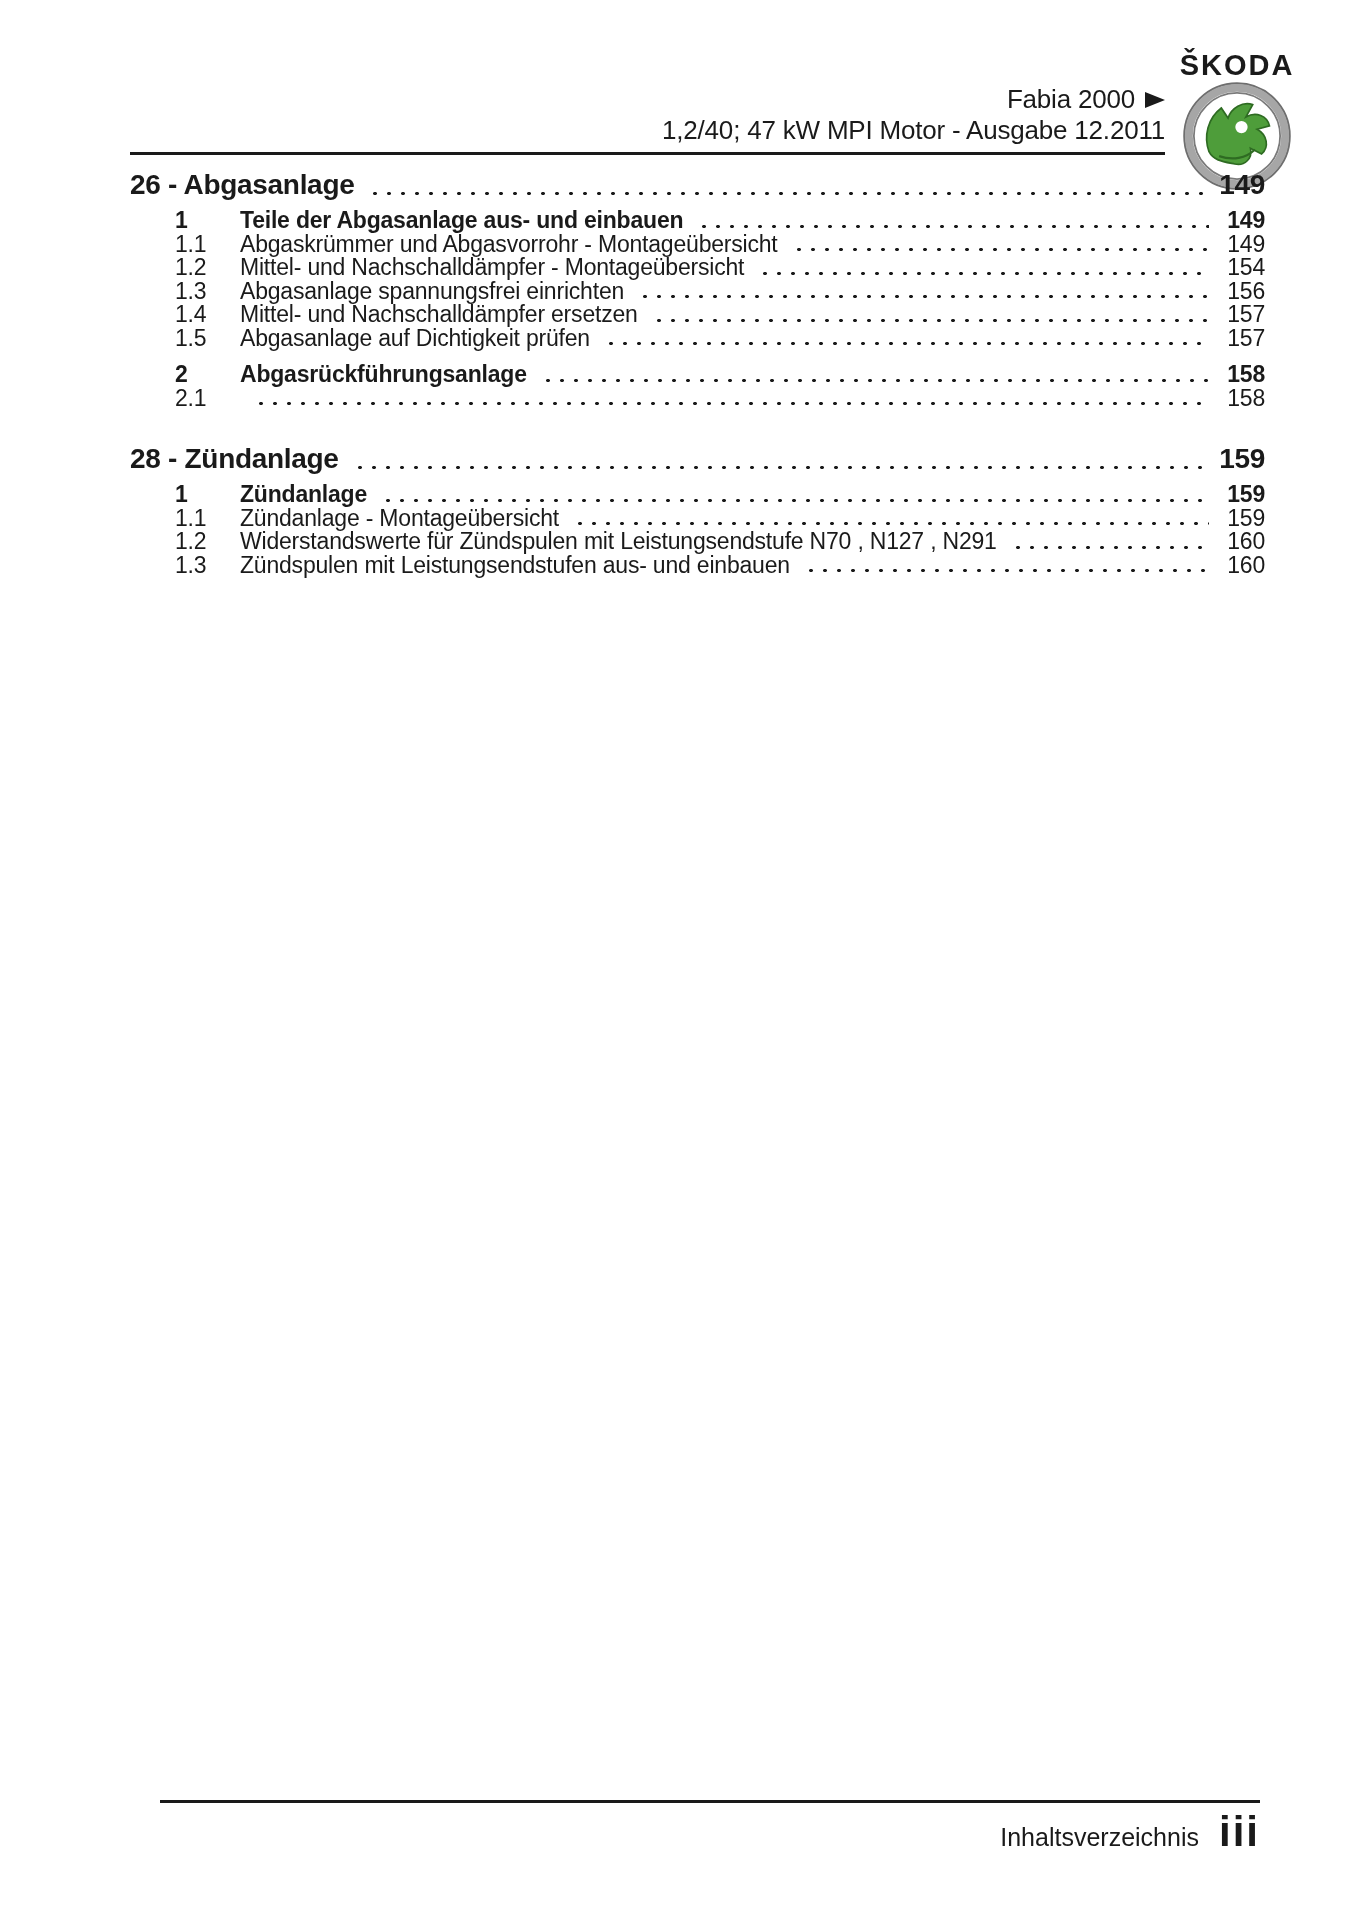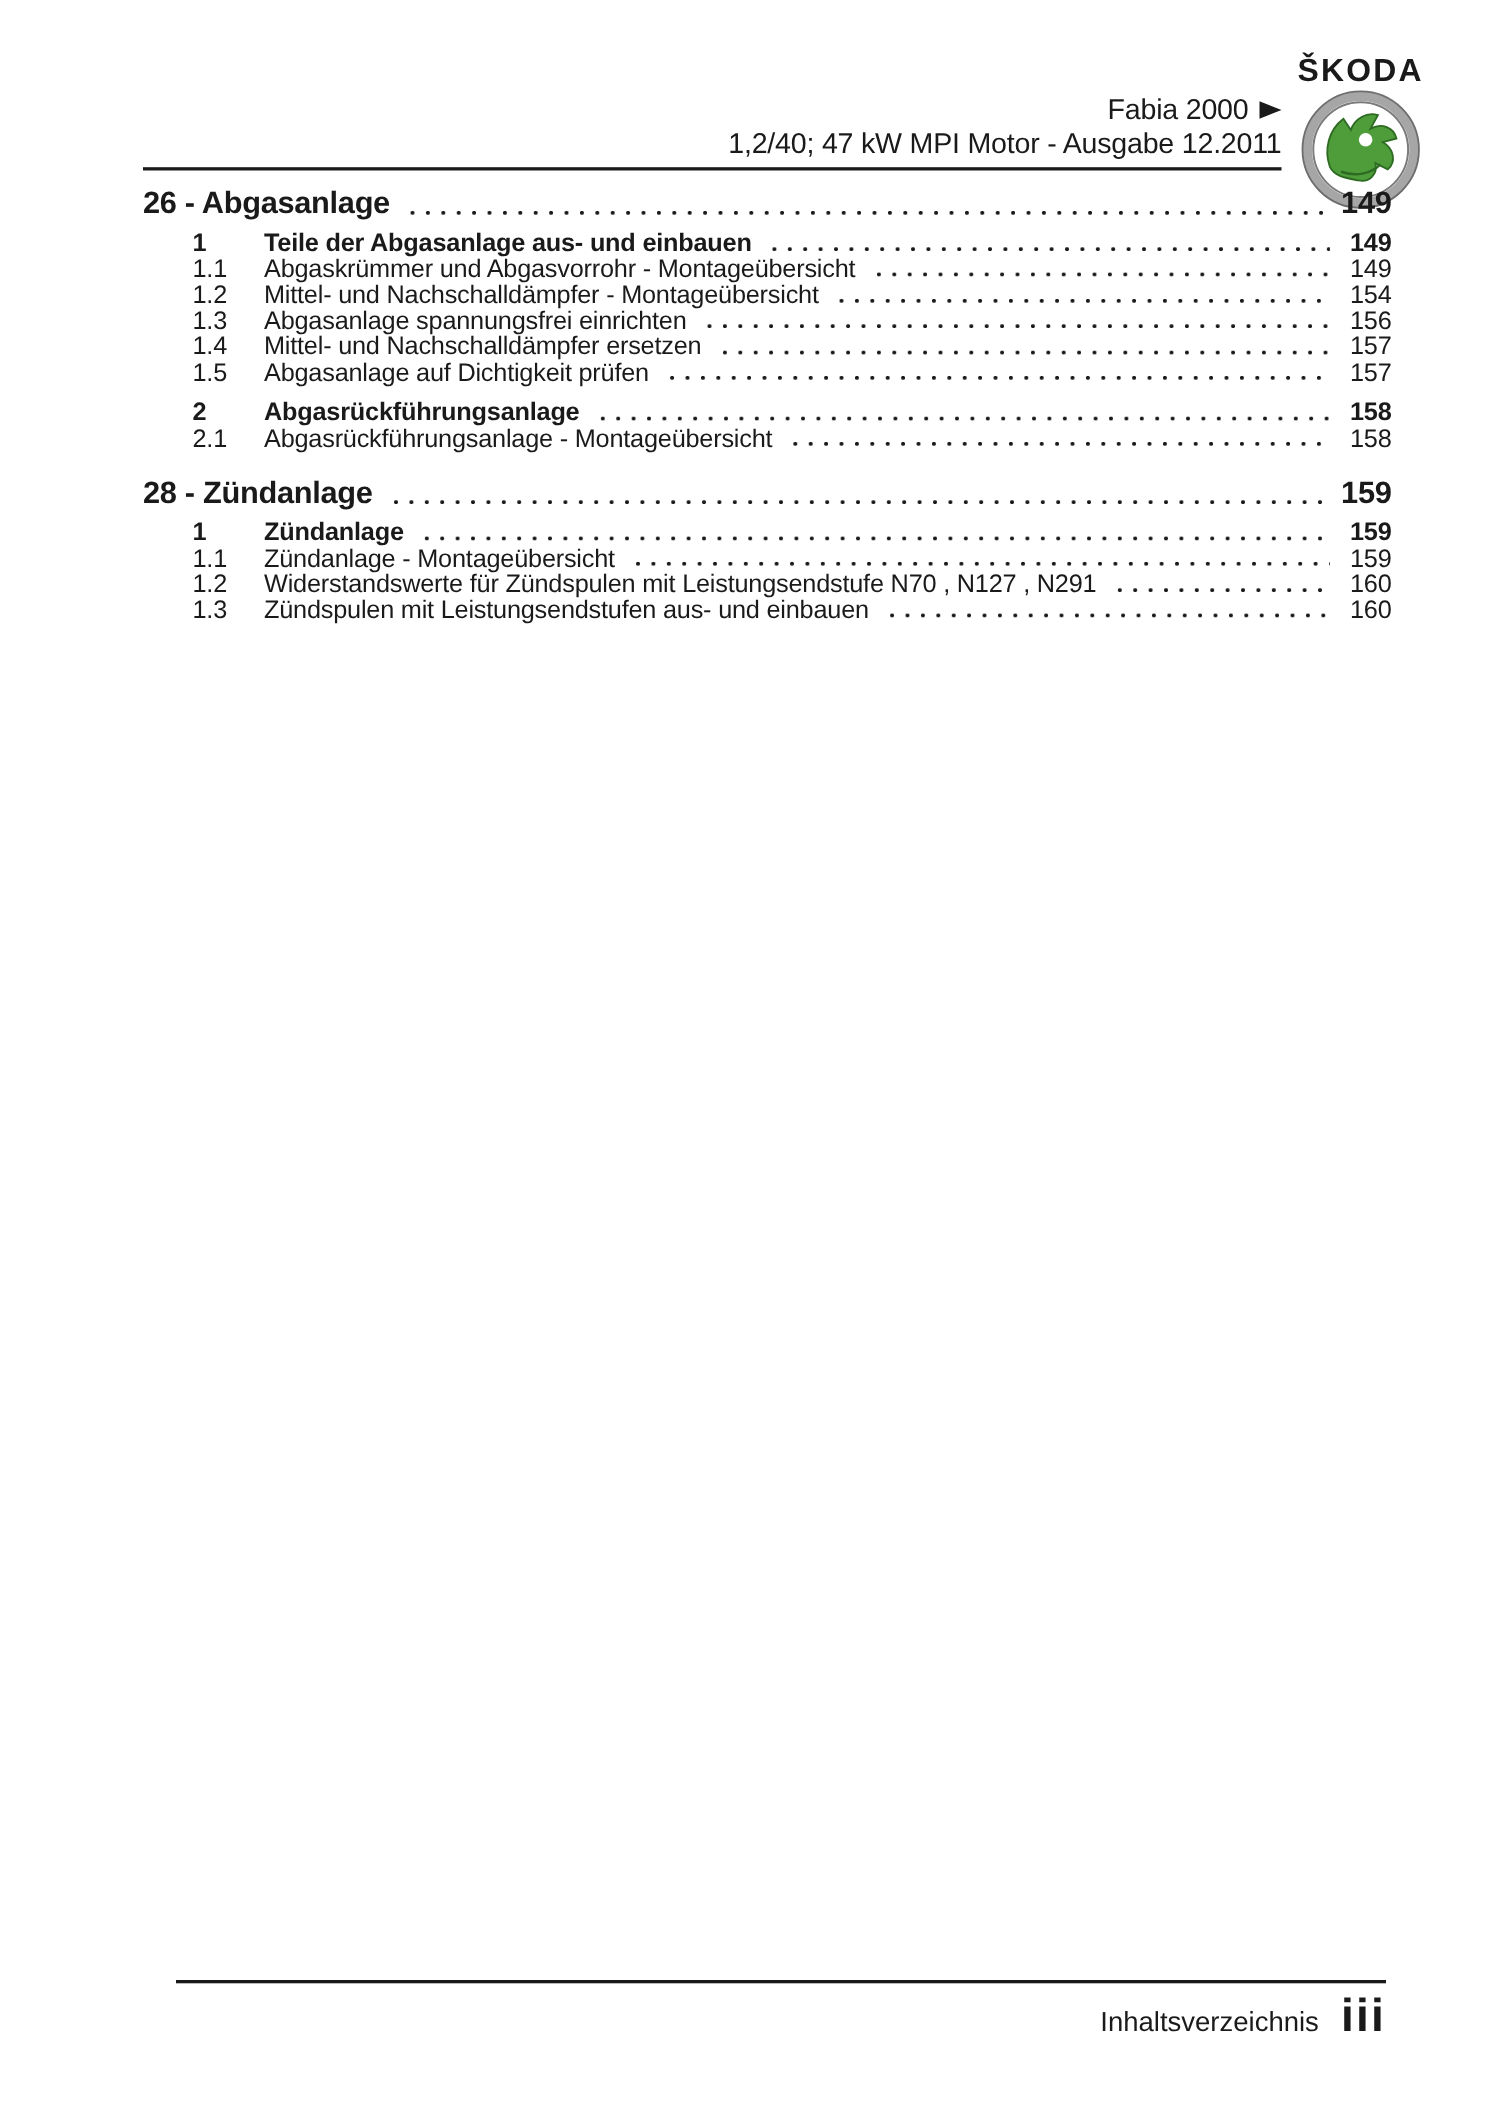--- a/index.html
+++ b/index.html
@@ -24,21 +24,21 @@
   .header-rule{position:absolute;top:152px;left:130px;width:1035px;height:3px;background:#1a1a1a;}
 
   
   .toc{position:absolute;top:168px;left:130px;width:1135px;}
   .row{display:flex;align-items:flex-start;}
   .chapter-row{font-size:28px;font-weight:bold;letter-spacing:-0.3px;line-height:34px;margin-bottom:7px;}
   .entry-row{font-size:23px;letter-spacing:-0.2px;line-height:23.5px;padding-left:45px;}
   .entry-row.bold-row{font-weight:bold;}
   .entry-row.group-start{margin-top:13px;}
   .section{margin-bottom:0;}
-  .section + .section{margin-top:21px;}
+  .section + .section{margin-top:32px;}
   .num{flex:0 0 65px;}
   .title{white-space:nowrap;}
   .leader{
     flex:1 1 auto;height:6px;align-self:flex-end;margin:0 8px 4px 14px;
     background-image:radial-gradient(circle, #1a1a1a 1.6px, transparent 2px);
     background-size:14px 5px;background-repeat:repeat-x;background-position:left bottom;
     min-width:30px;
   }
   .chapter-row .leader{margin-bottom:6px;}
   .page{flex:0 0 48px;text-align:right;}
@@ -127,21 +127,20 @@
       <span class="page">157</span>
     </div>
     <div class="row entry-row bold-row group-start">
       <span class="num">2</span>
       <span class="title">Abgasrückführungsanlage</span>
       <span class="leader"></span>
       <span class="page">158</span>
     </div>
     <div class="row entry-row">
       <span class="num">2.1</span>
-      <span class="title">Abgasrückführungsanlage - Montageübersicht</span>
       <span class="leader"></span>
       <span class="page">158</span>
     </div>
   </div>
 
   <div class="section">
     <div class="row chapter-row">
       <span class="title">28 - Zündanlage</span>
       <span class="leader"></span>
       <span class="page">159</span>

